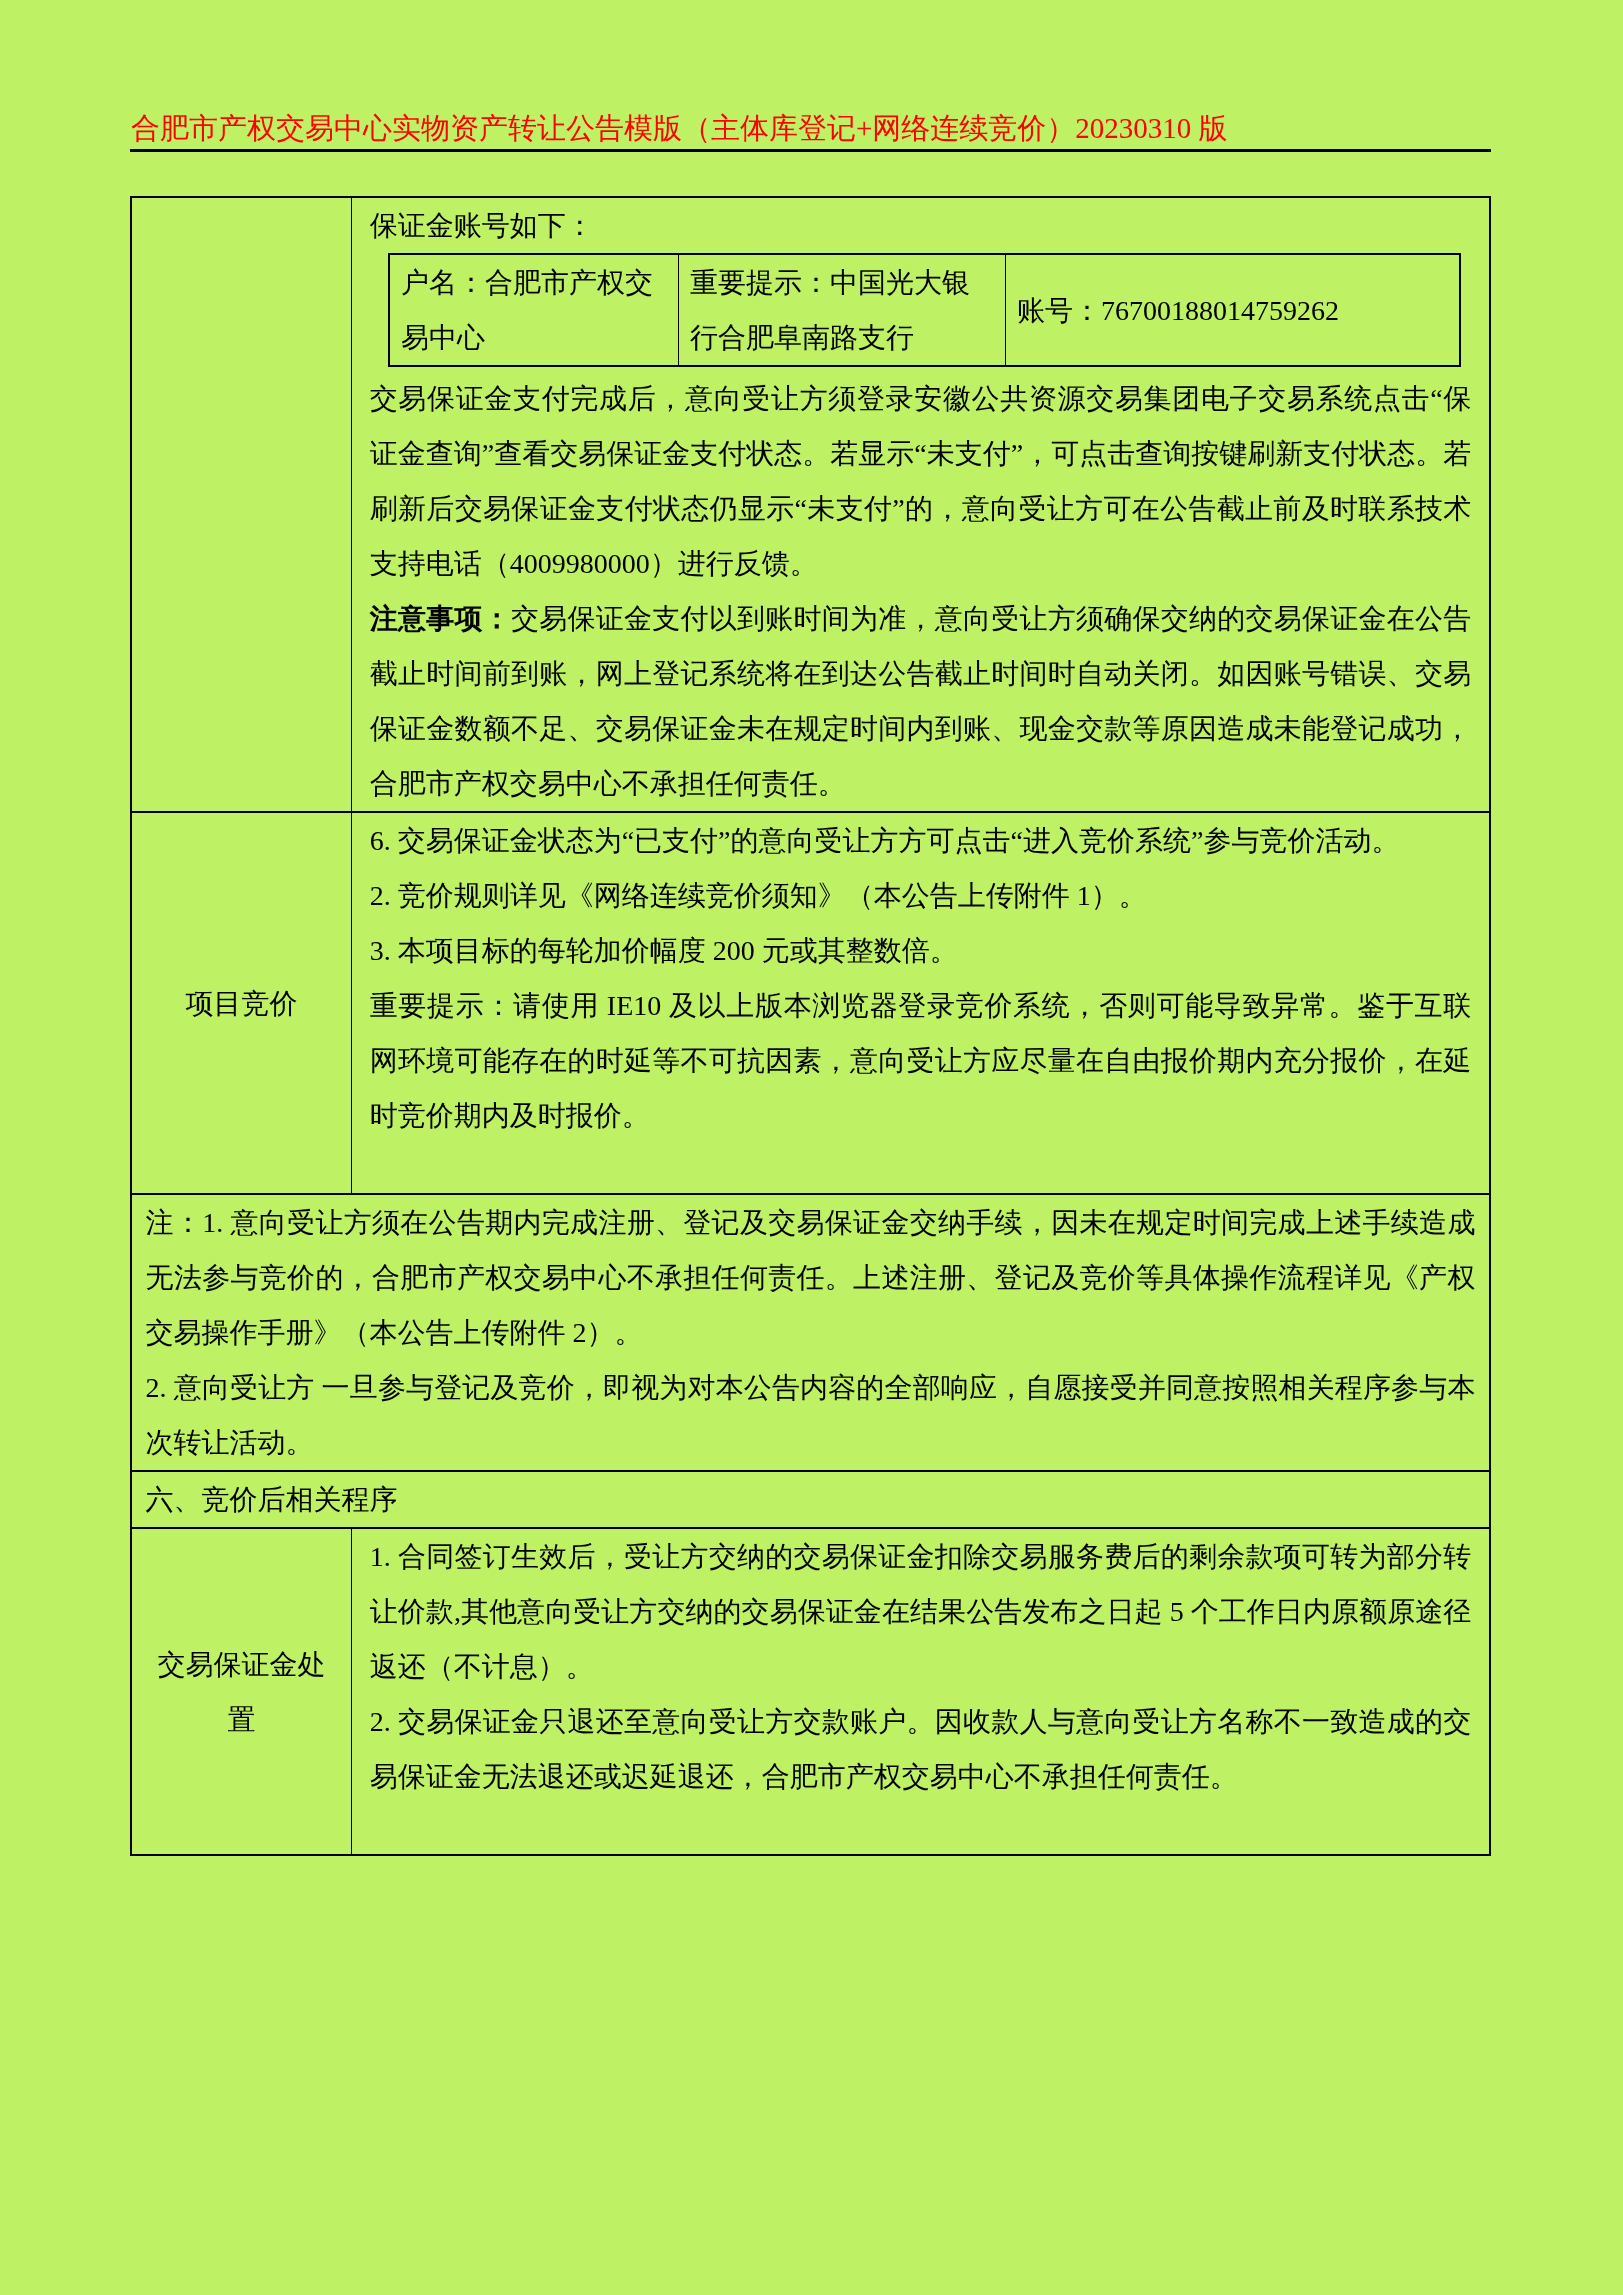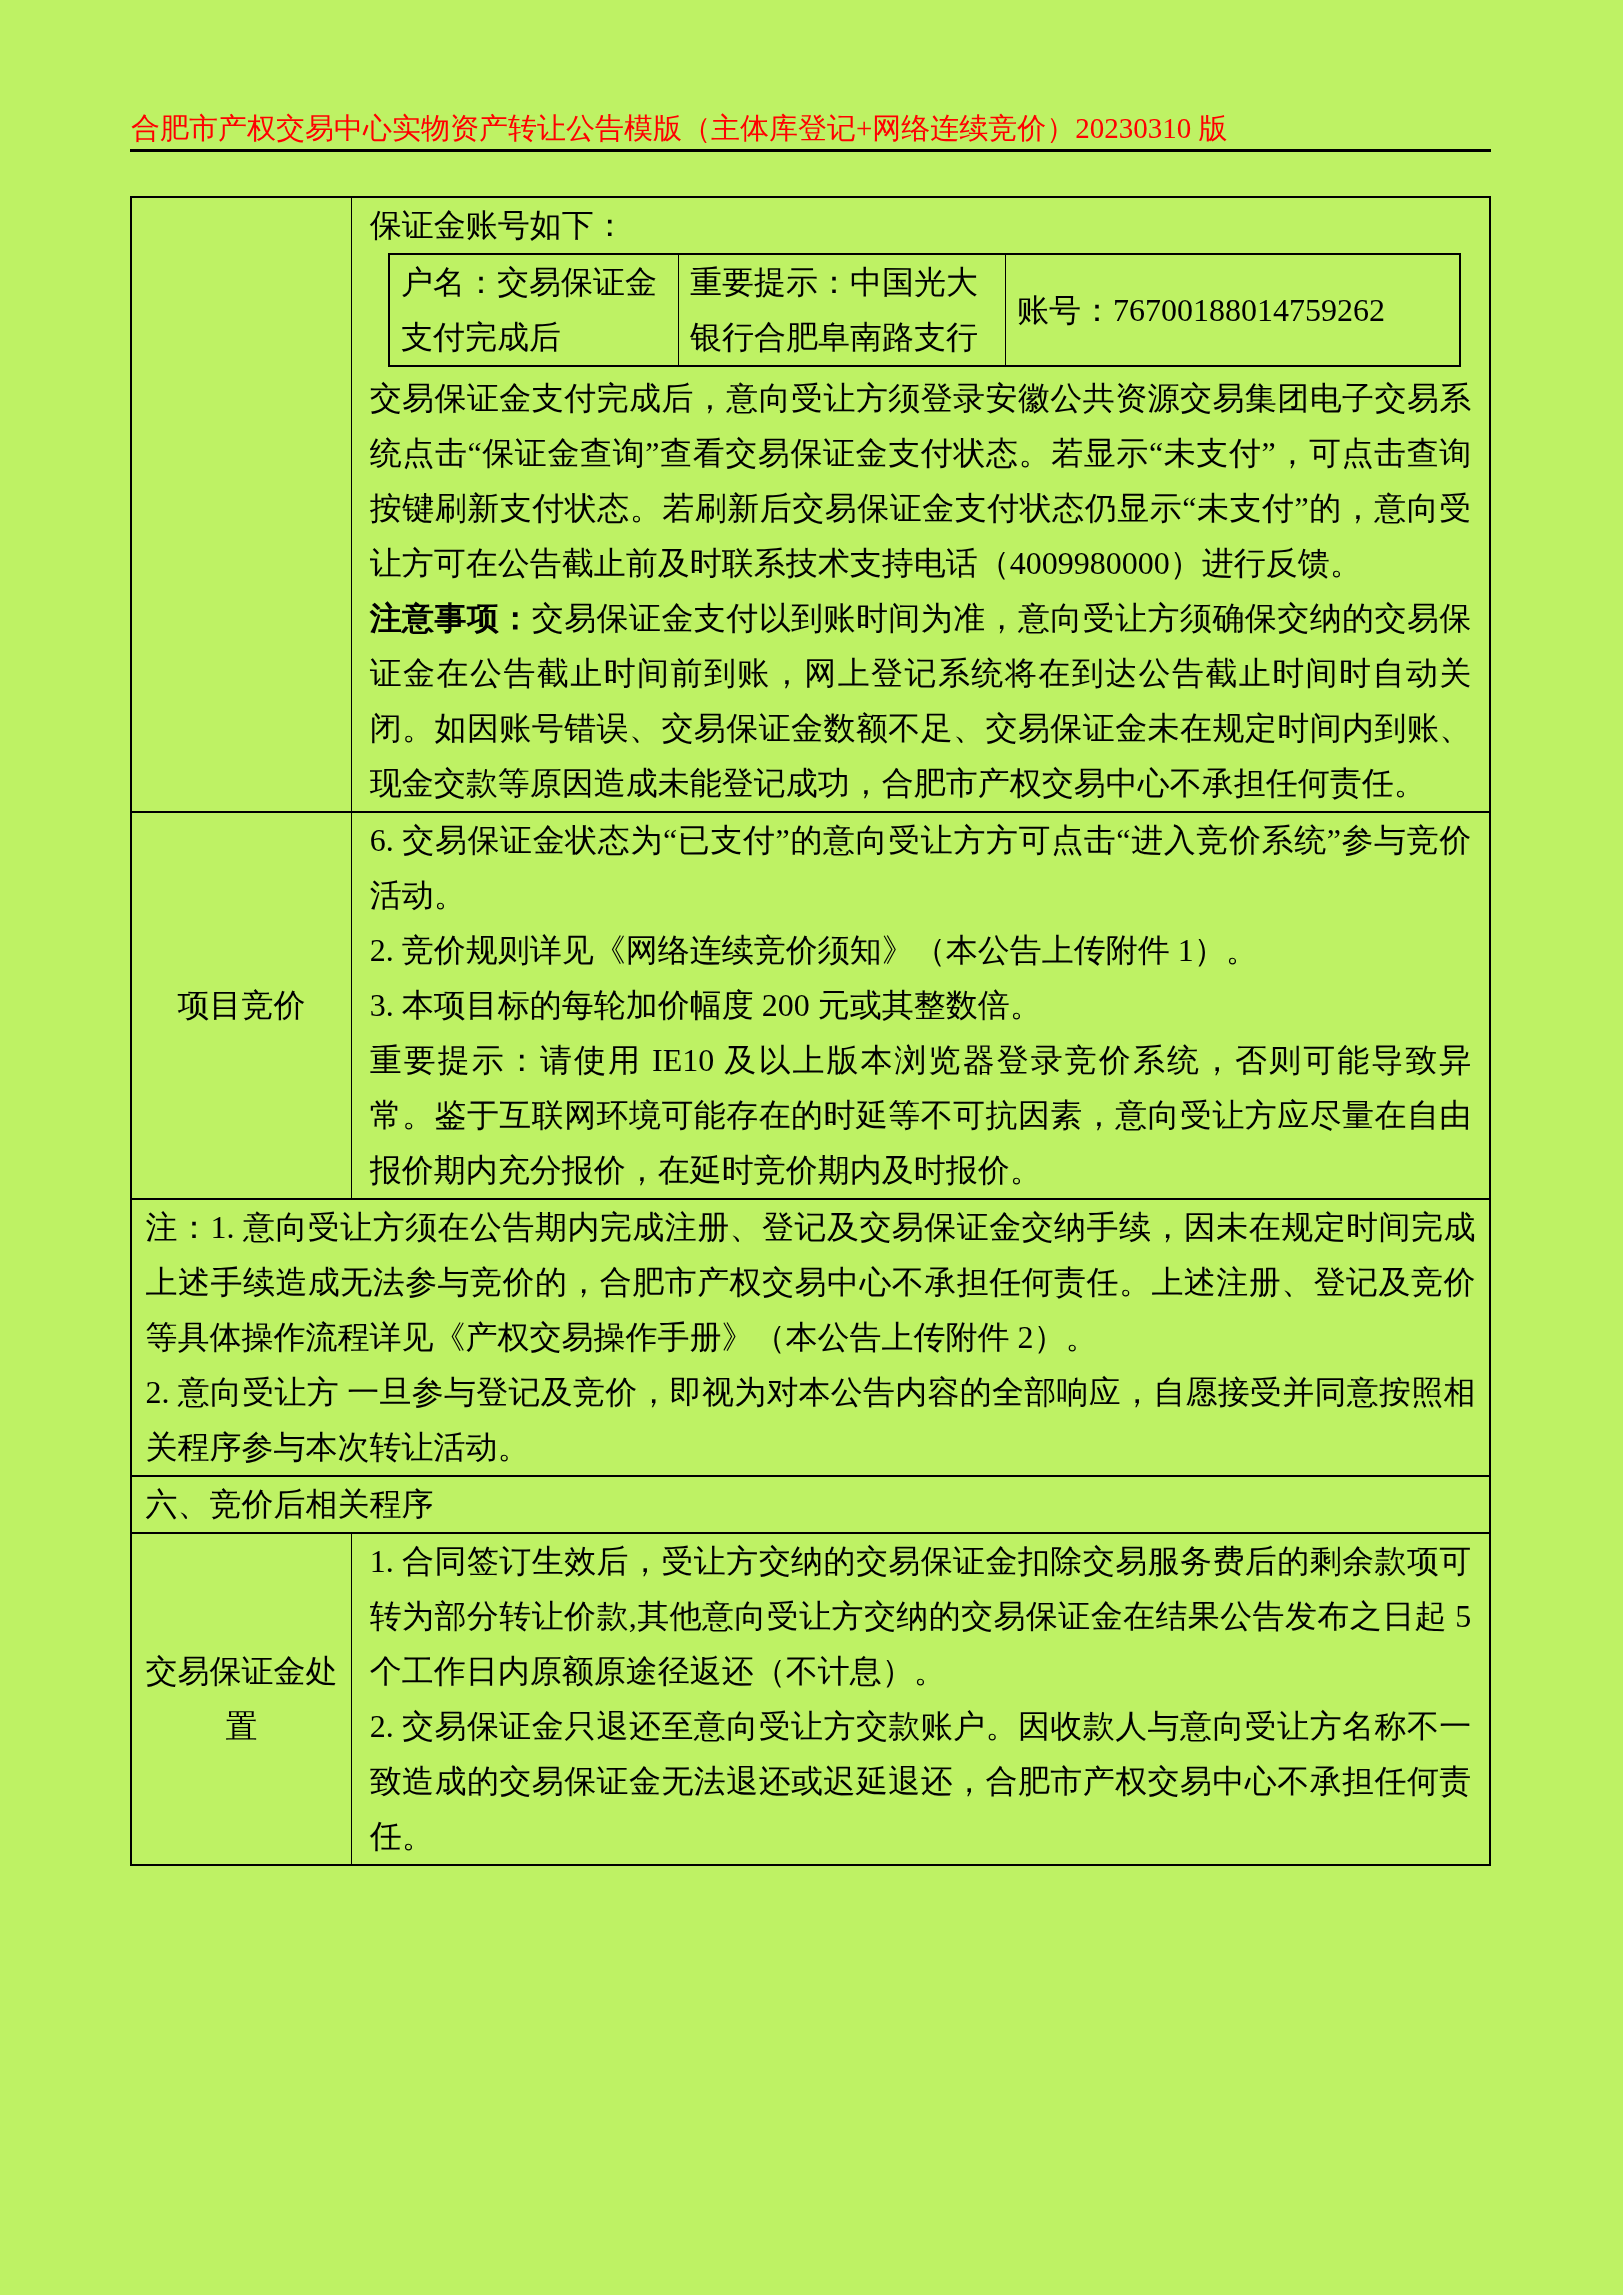--- a/index.html
+++ b/index.html
@@ -32,21 +32,21 @@
     height: 3.4px;
     background: #000000;
   }
   .doc-table {
     position: absolute;
     left: 130px;
     top: 196px;
     width: 1361px;
     border: 2px solid #000000;
     box-sizing: border-box;
-    font-size: 32px;
+    font-size: 28px;
     line-height: 55px;
   }
   .t-row { display: flex; box-sizing: border-box; }
   .t-row + .t-row { border-top: 2px solid #000000; }
   .t-label {
     flex: none;
     width: 220px;
     box-sizing: border-box;
     border-right: 1.4px solid #000000;
     display: flex;
@@ -107,21 +107,21 @@
 
   <div class="doc-table">
 
     <div class="t-row row-deposit">
       <div class="t-label"></div>
       <div class="t-content">
         <p>保证金账号如下：</p>
 
         <div class="account-table">
           <div class="account-cell acc-c1">
-            <p>户名：交易保证金支付完成后</p>
+            <p>户名：合肥市产权交易中心</p>
           </div>
           <div class="account-cell acc-c2">
             <p>重要提示：中国光大银行合肥阜南路支行</p>
           </div>
           <div class="account-cell acc-c3">
             <p>账号：76700188014759262</p>
           </div>
         </div>
 
         <p>交易保证金支付完成后，意向受让方须登录安徽公共资源交易集团电子交易系统点击“保证金查询”查看交易保证金支付状态。若显示“未支付”，可点击查询按键刷新支付状态。若刷新后交易保证金支付状态仍显示“未支付”的，意向受让方可在公告截止前及时联系技术支持电话（4009980000）进行反馈。</p>

